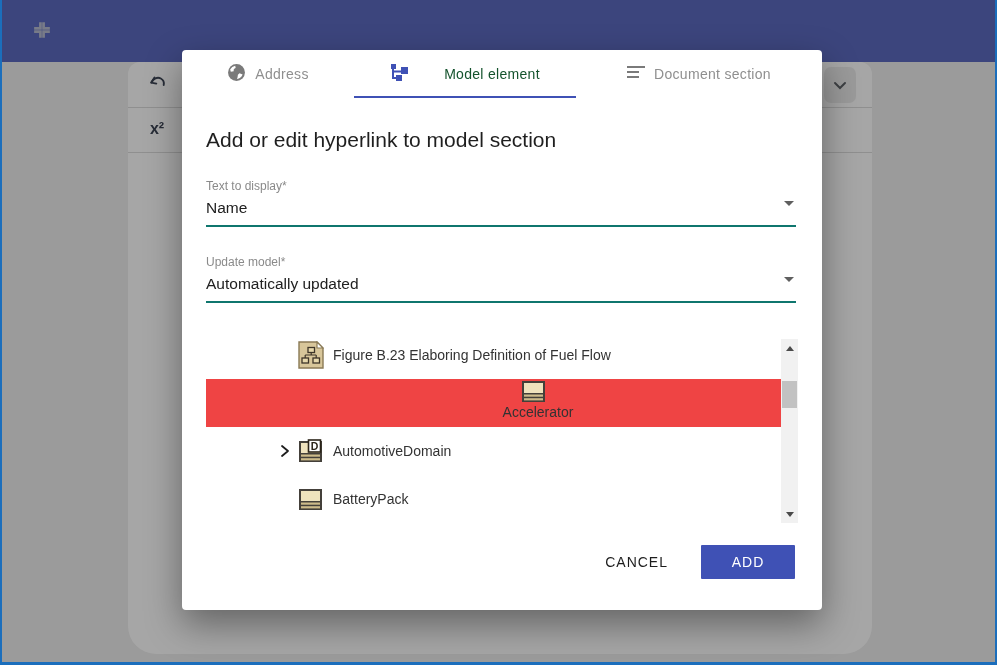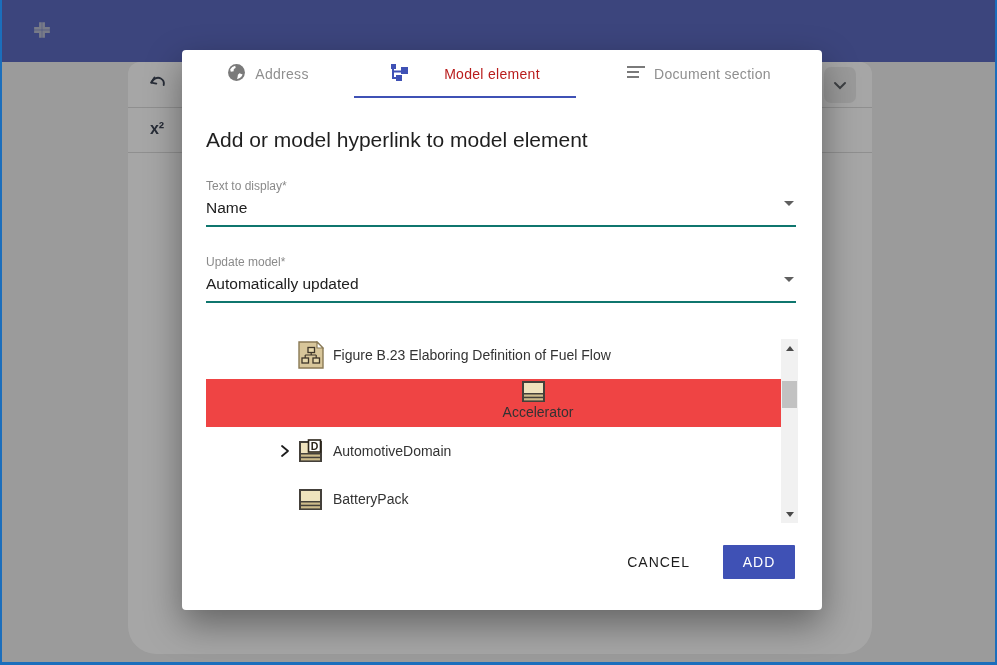--- a/index.html
+++ b/index.html
@@ -20,21 +20,21 @@
     display:flex;align-items:center;justify-content:center;cursor:pointer;}
   
   .backdrop{position:absolute;left:0;top:0;right:0;bottom:0;background:rgba(0,0,0,0.35);z-index:5;}
   
   .dialog{position:absolute;left:180px;top:50px;width:640px;height:560px;background:#fff;border-radius:4px;
     box-shadow:0 14px 36px rgba(0,0,0,0.4);z-index:10;}
   .tabbar{position:relative;display:flex;height:48px;align-items:stretch;}
   .tab{display:flex;align-items:center;justify-content:center;gap:9px;cursor:pointer;
     font-size:14px;letter-spacing:0.3px;color:#8f8f8f;}
   .tab.t1{flex:0 0 172px;}
-  .tab.t2{flex:0 0 222px;color:#b91c1c;font-weight:500;gap:36px;}
+  .tab.t2{flex:0 0 222px;color:#14532d;font-weight:500;gap:36px;}
   .tab.t3{flex:0 0 246px;}
   .tab-indicator{position:absolute;left:172px;bottom:0;width:222px;height:2px;background:#3f51b5;}
   .dlg-title{margin:30px 24px 0 24px;font-size:21px;color:#1f1f1f;line-height:24px;}
   .field{position:relative;margin:0 26px 0 24px;border-bottom:2px solid #0f766e;padding-bottom:7px;cursor:pointer;}
   .field.f1{margin-top:27px;}
   .field.f2{margin-top:28px;}
   .field-label{font-size:12px;color:#8a8a8a;line-height:14px;}
   .field-value{font-size:15.5px;color:#212121;line-height:20px;margin-top:5px;}
   .dd-arrow{position:absolute;right:2px;top:22px;width:0;height:0;
     border-left:5px solid transparent;border-right:5px solid transparent;border-top:5px solid #5f5f5f;}
@@ -49,21 +49,21 @@
   .sb-up,.sb-down{position:absolute;left:0;width:17px;height:14px;display:flex;align-items:center;justify-content:center;cursor:pointer;}
   .sb-up{top:2px;} .sb-down{bottom:2px;}
   .tri-up{width:0;height:0;border-left:4px solid transparent;border-right:4px solid transparent;border-bottom:5px solid #4a4a4a;}
   .tri-down{width:0;height:0;border-left:4px solid transparent;border-right:4px solid transparent;border-top:5px solid #4a4a4a;}
   .sb-thumb{position:absolute;left:1px;top:42px;width:15px;height:27px;background:#c2c2c2;cursor:pointer;}
   
   .actions{position:absolute;right:27px;bottom:31px;display:flex;align-items:center;gap:21px;}
   .btn-cancel{background:none;border:none;font-family:inherit;font-size:14px;font-weight:500;letter-spacing:1px;
     color:#1d1d1d;padding:8px 12px;cursor:pointer;}
   .btn-add{background:#3f51b5;border:none;border-radius:1px;font-family:inherit;font-size:14px;font-weight:500;
-    letter-spacing:1px;color:#ffffff;width:72px;height:34px;cursor:pointer;}
+    letter-spacing:1px;color:#ffffff;width:94px;height:34px;cursor:pointer;}
 </style>
 </head>
 <body>
 
 <div class="viewport">
 
   <div class="topbar">
     <div class="topbar-btn">
       <span>
         <svg width="22" height="22" viewBox="0 0 21 21" fill="none" stroke="#b9bdd1" stroke-width="2.6">
@@ -133,21 +133,21 @@
             <rect x="0" y="2" width="18" height="2"></rect>
             <rect x="0" y="7" width="12" height="2"></rect>
             <rect x="0" y="12" width="12" height="2"></rect>
           </svg>
         </span>
         <span>Document section</span>
       </div>
       <div class="tab-indicator"></div>
     </div>
 
-    <div class="dlg-title">Add or model hyperlink to model element</div>
+    <div class="dlg-title">Add or edit hyperlink to model section</div>
 
     <div class="field f1">
       <div class="field-label">Text to display*</div>
       <div class="field-value">Name</div>
       <div class="dd-arrow"></div>
     </div>
 
     <div class="field f2">
       <div class="field-label">Update model*</div>
       <div class="field-value">Automatically updated</div>

